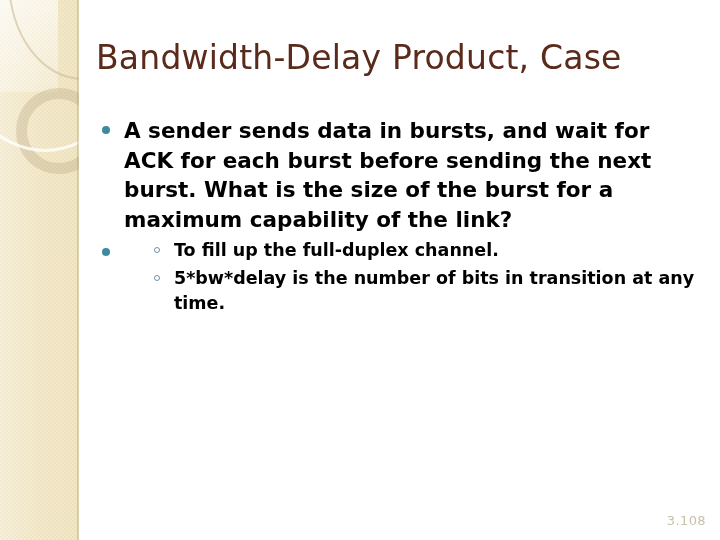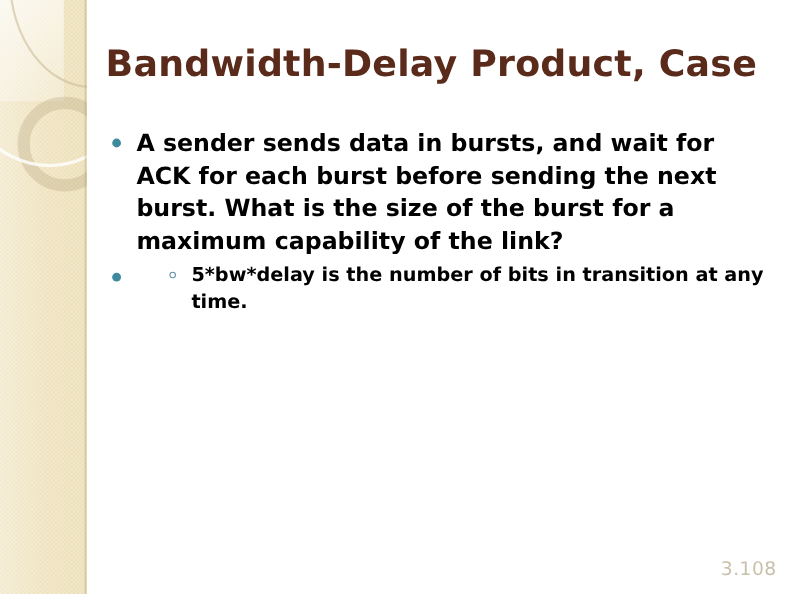--- a/index.html
+++ b/index.html
@@ -91,21 +91,21 @@
 
   
   .title {
     position: absolute;
     left: 96px;
     top: 38px;
     width: 600px;
     color: #5a2a1a;
     font-size: 33px;
     line-height: 40px;
-    font-weight: bold;
+    font-weight: normal;
     letter-spacing: .2px;
     white-space: nowrap;
   }
 
   
   .body {
     position: absolute;
     left: 98px;
     top: 116px;
     width: 600px;
@@ -160,21 +160,21 @@
   .sub-wrap {
     padding-left: 24px;
   }
 
   
   .page-number {
     position: absolute;
     right: 14px;
     bottom: 12px;
     color: #c8c0a8;
-    font-size: 17px;
+    font-size: 13px;
     letter-spacing: .4px;
   }
 </style>
 </head>
 <body>
 
 <div id="slide">
 
   <div class="sidebar">
     <div class="sidebar-texture"></div>
@@ -195,20 +195,24 @@
         <span>A sender sends data in bursts, and wait for ACK for each burst before sending the next burst. What is the size of the burst for a maximum capability of the link?</span>
       </li>
 
       <li class="bullet1">
         <span class="dot"></span>
 
         <div class="sub-wrap">
           <ul class="lvl2">
             <li class="bullet2">
               <span class="ring"></span>
+              <span>To fill up the full-duplex channel.</span>
+            </li>
+            <li class="bullet2">
+              <span class="ring"></span>
               <span>5*bw*delay is the number of bits in transition at any time.</span>
             </li>
           </ul>
         </div>
       </li>
 
     </ul>
   </div>
 
   <div class="page-number">3.108</div>

